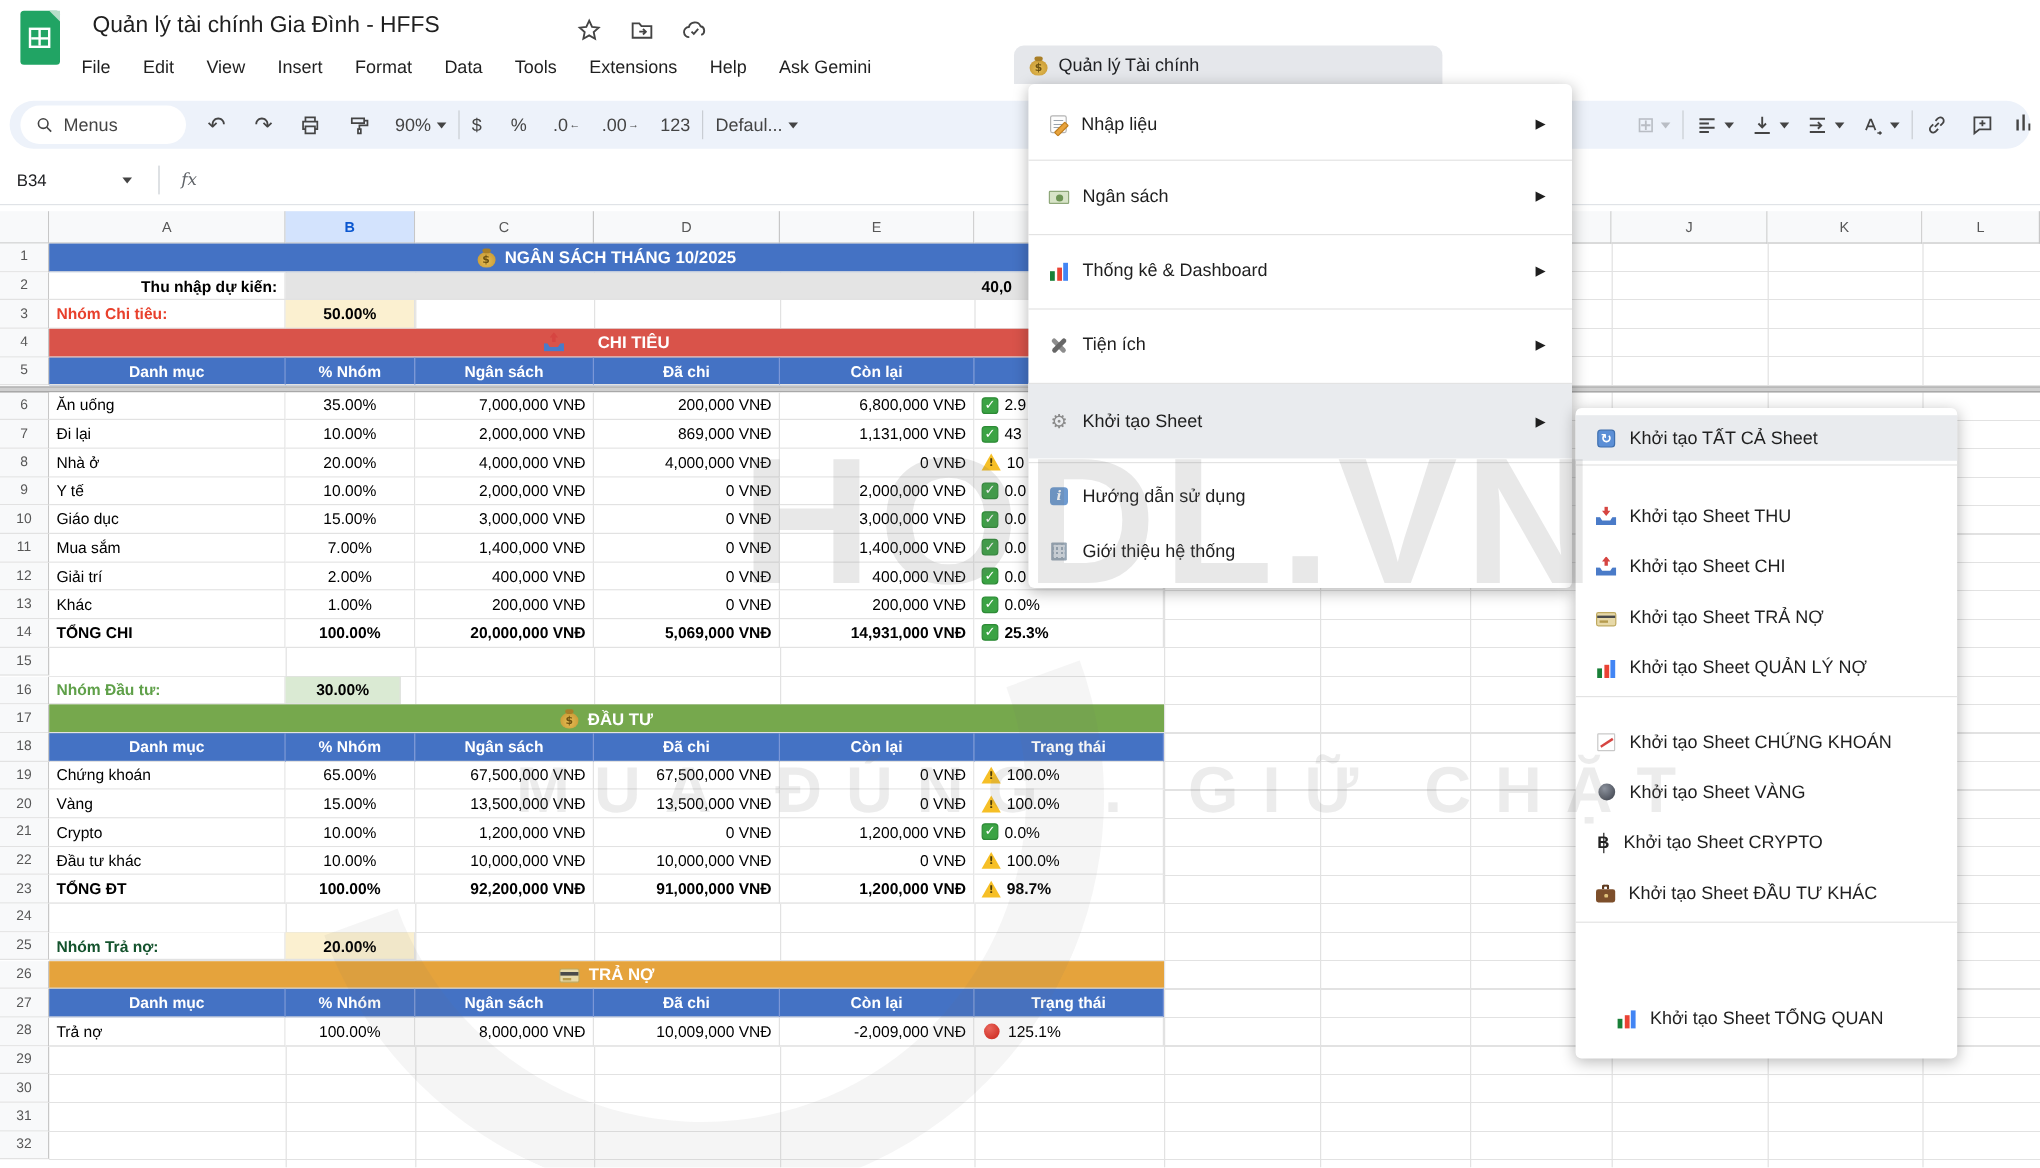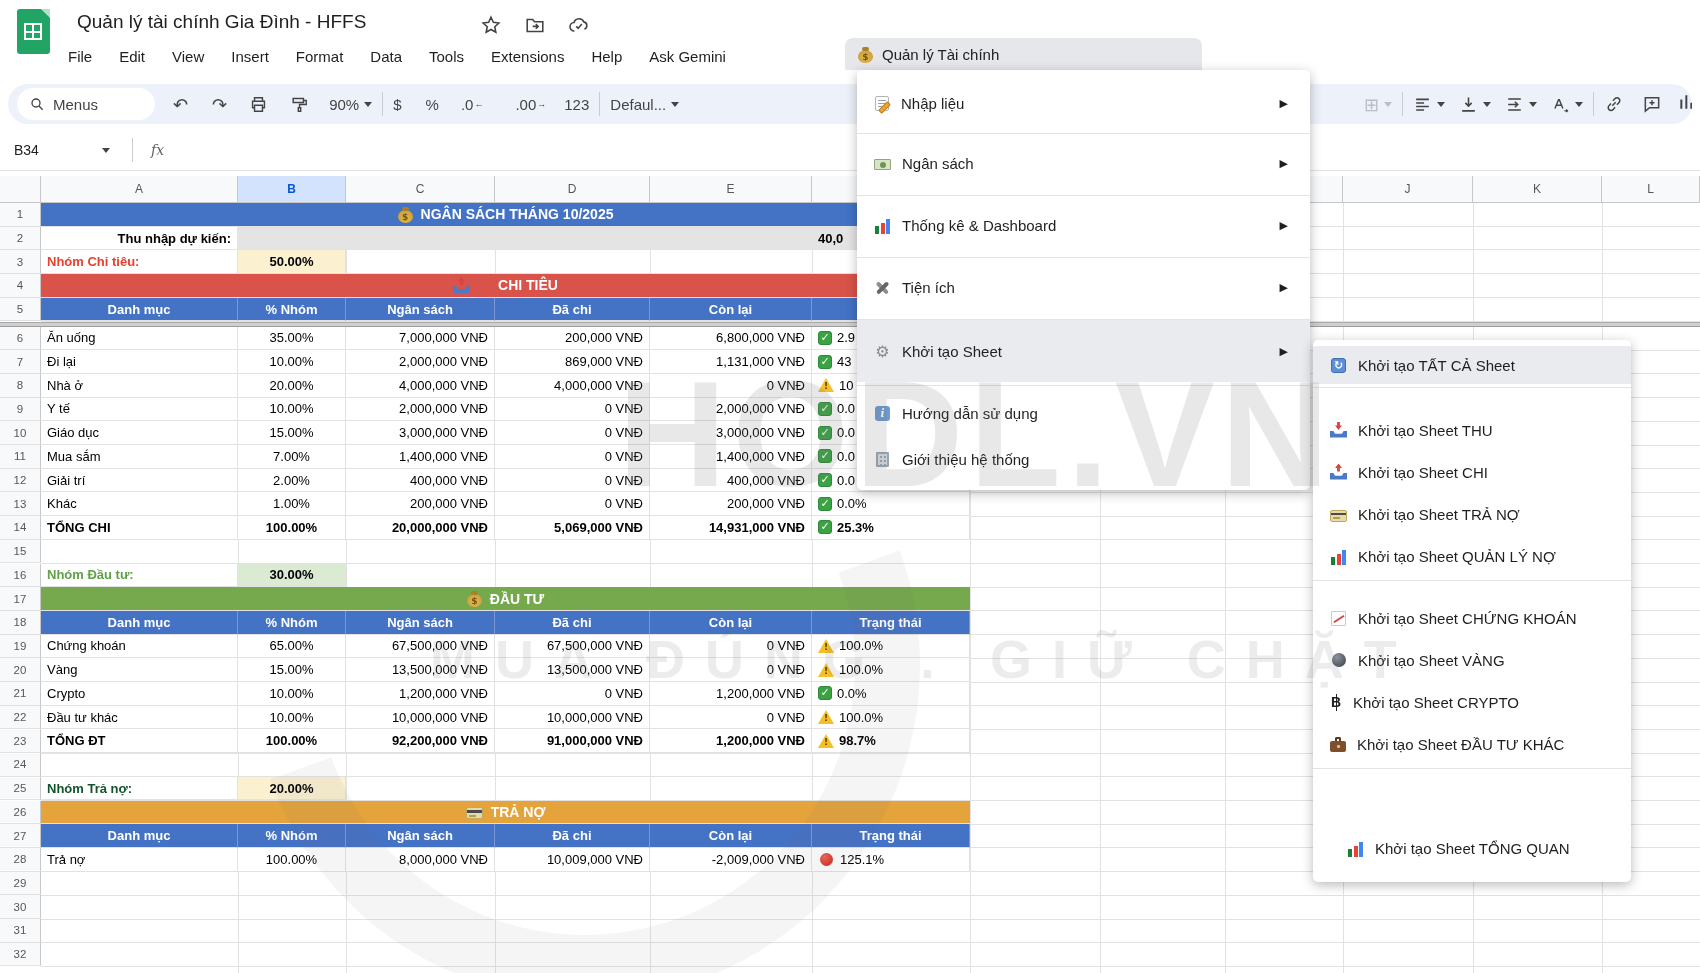--- a/index.html
+++ b/index.html
@@ -166,21 +166,21 @@
       <span>90%</span>
       <span class="caret"></span>
     </span>
   <span class="tsep"></span>
   <span class="tbtn">$</span>
   <span class="tbtn" style="margin-left:24px">%</span>
   <span class="tbtn" style="margin-left:22px">
       <span>.0</span>
       <span class="subarr">←</span>
     </span>
-  <span class="tbtn" style="margin-left:32px">
+  <span class="tbtn" style="margin-left:18px">
       <span>.00</span>
       <span class="subarr">→</span>
     </span>
   <span class="tbtn" style="margin-left:18px">123</span>
   <span class="tsep"></span>
   <span class="tbtn">
       <span>Defaul...</span>
       <span class="caret"></span>
     </span>
   <span style="margin-left:auto"></span>
@@ -391,21 +391,21 @@
     <div class="cell ar bold" style="left: 346px; top: 516.1px; width: 149px;">20,000,000 VNĐ</div>
     <div class="cell ar bold" style="left: 495px; top: 516.1px; width: 155px;">5,069,000 VNĐ</div>
     <div class="cell ar bold" style="left: 650px; top: 516.1px; width: 162px;">14,931,000 VNĐ</div>
     <div class="cell al stc bold" style="left: 812px; top: 516.1px; width: 158px;">
       <span class="ic ic-check"></span>
       <span>25.3%</span>
     </div>
     <div class="cell bold al green" style="left: 41px; top: 563.5px; width: 197px;">
       <span>Nhóm Đầu tư:</span>
     </div>
-    <div class="cell bold ac bg-green" style="left: 238px; top: 563.5px; width: 108px;">
+    <div class="cell bold ac bg-green" style="left: 238px; top: 563.5px; width: 96px;">
       <span>30.00%</span>
     </div>
     <div class="cell banner bg-greenb" style="left: 41px; top: 587.2px; width: 929px;">
       <span class="ic ic-money-bag"></span>
       <span>ĐẦU TƯ</span>
     </div>
     <div class="cell hcell" style="left: 41px; top: 610.9px; width: 197px;">Danh mục</div>
     <div class="cell hcell" style="left: 238px; top: 610.9px; width: 108px;">% Nhóm</div>
     <div class="cell hcell" style="left: 346px; top: 610.9px; width: 149px;">Ngân sách</div>
     <div class="cell hcell" style="left: 495px; top: 610.9px; width: 155px;">Đã chi</div>

